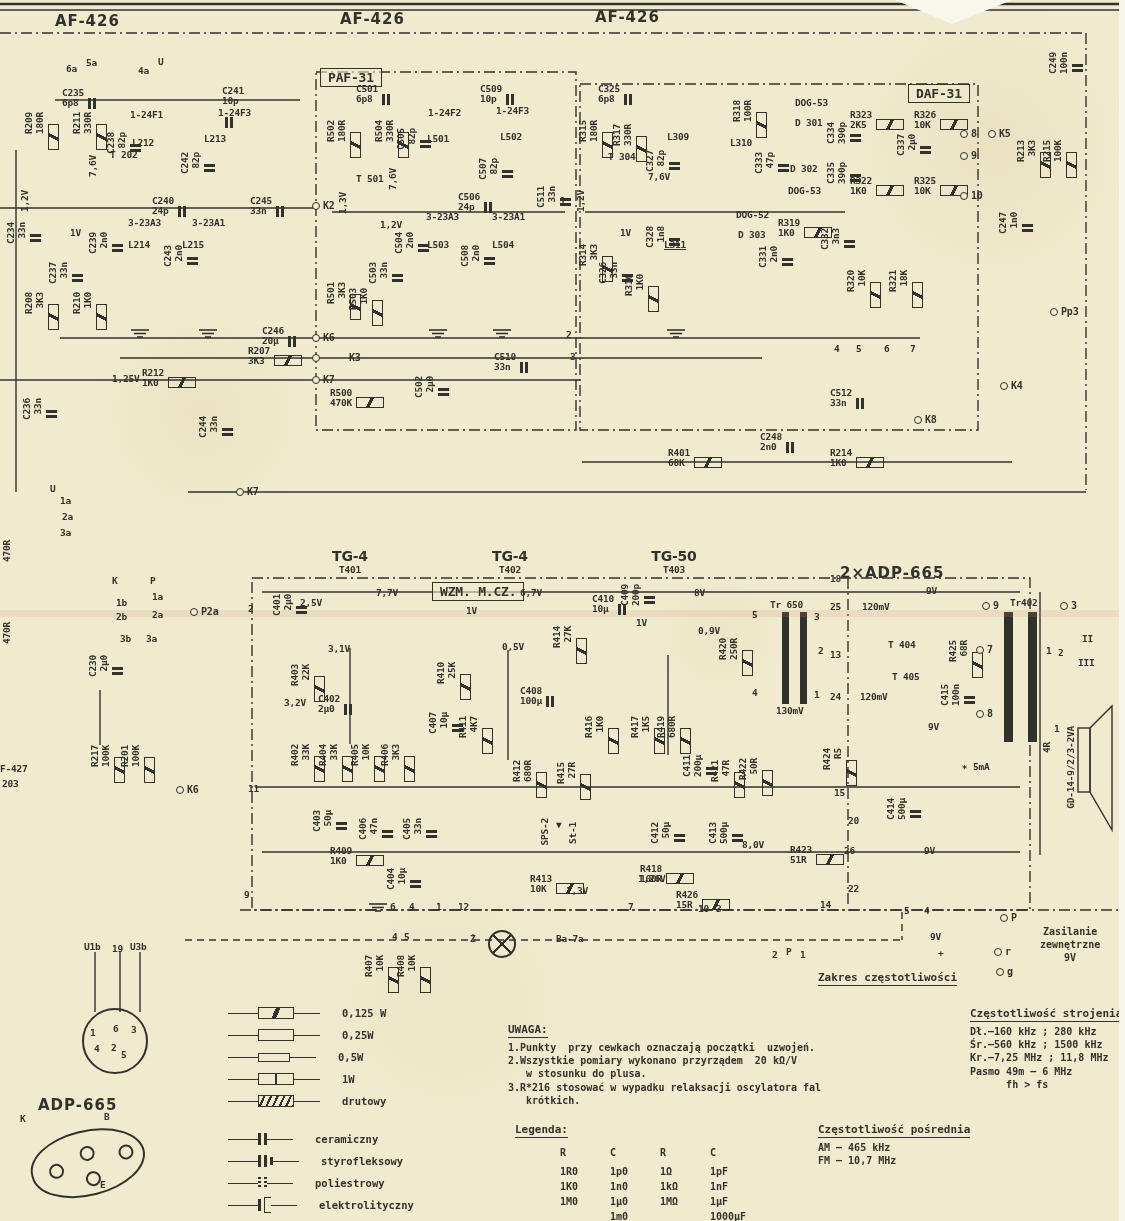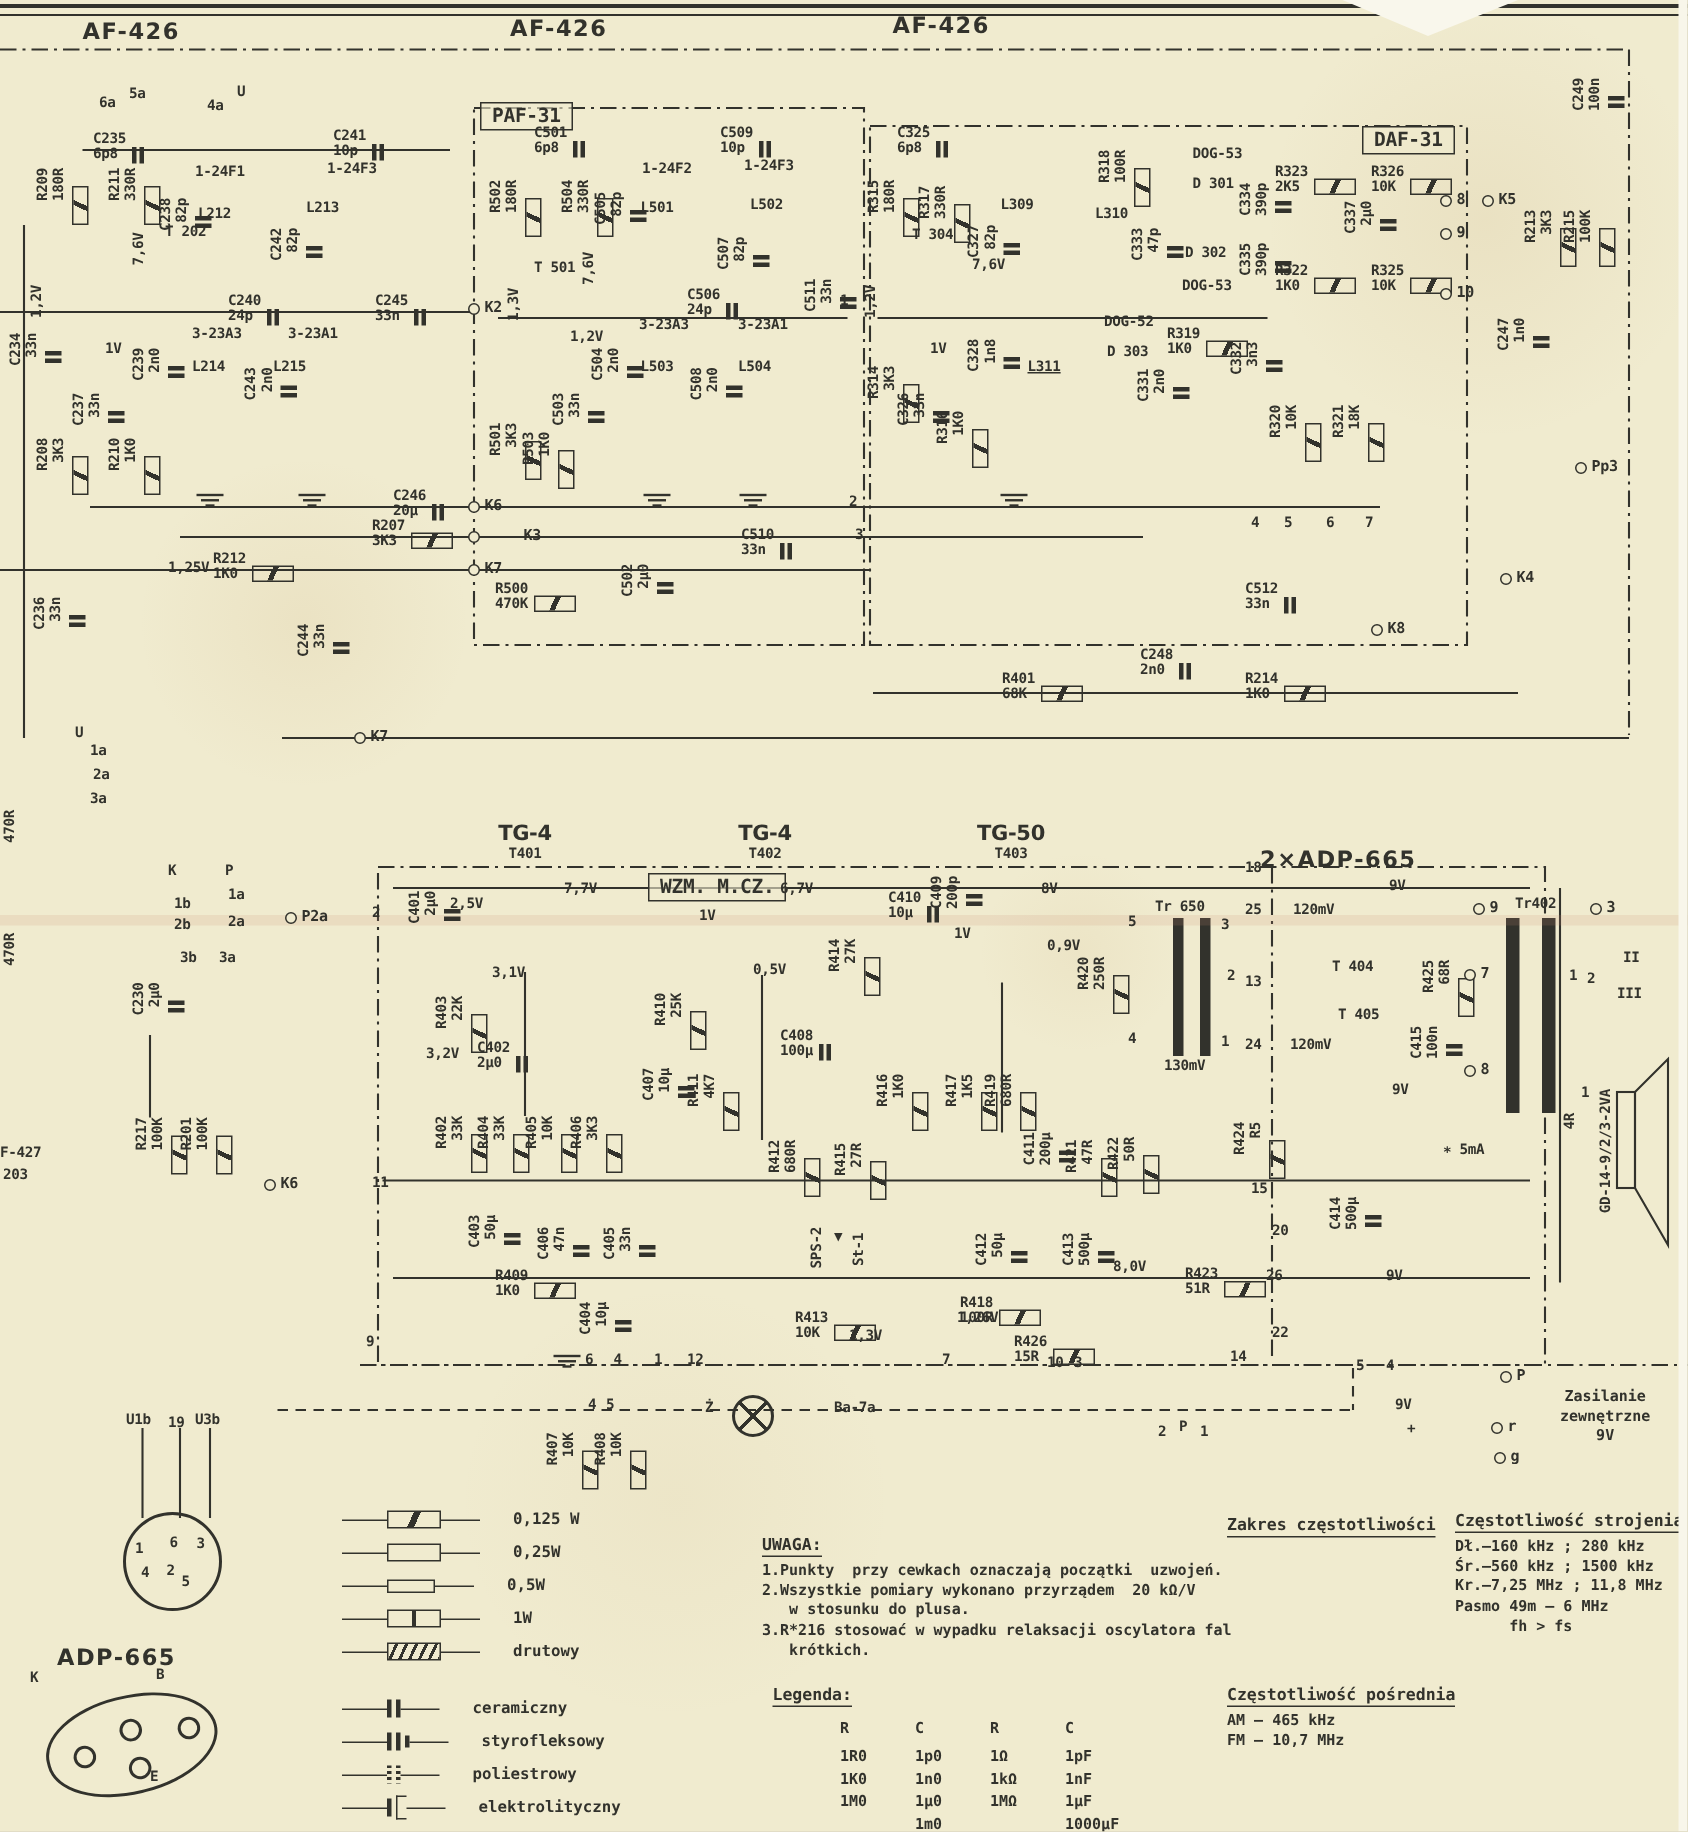--- a/index.html
+++ b/index.html
@@ -136,21 +136,21 @@
       <div class="it C" style="left: 62px; top: 88px;">
         <div class="hstack">
           <div class="">C235</div>
           <div class="">6p8</div>
         </div>
         <div class="cbh">
           <i></i>
           <i></i>
         </div>
       </div>
-      <div class="it C" style="left: 222px; top: 86px;">
+      <div class="it C" style="left: 222px; top: 86px; flex-direction: column;">
         <div class="hstack">
           <div class="">C241</div>
           <div class="">10p</div>
         </div>
         <div class="cbh">
           <i></i>
           <i></i>
         </div>
       </div>
       <div class="it R" style="left: 24px; top: 112px;">
@@ -540,21 +540,21 @@
       <div class="it txt lblt vt" style="left: 576px; top: 190px;">1,2V</div>
       <div class="it txt lblt" style="left: 620px; top: 228px;">1V</div>
       <div class="it C" style="left: 645px; top: 226px;">
         <div class="vt">C328</div>
         <div class="vt">1n8</div>
         <div class="cbv">
           <i></i>
           <i></i>
         </div>
       </div>
-      <div class="it L" style="left: 683px; top: 240px; text-decoration: underline;">
+      <div class="it L" style="left: 662px; top: 240px; text-decoration: underline;">
         <div class="coil-l">L311</div>
       </div>
       <div class="it txt lblt" style="left: 736px; top: 210px;">DOG-52</div>
       <div class="it txt lblt" style="left: 738px; top: 230px;">D 303</div>
       <div class="it C" style="left: 758px; top: 246px;">
         <div class="vt">C331</div>
         <div class="vt">2n0</div>
         <div class="cbv">
           <i></i>
           <i></i>
@@ -1182,21 +1182,21 @@
     <div class="bt">UWAGA:</div>
     <div id="uwaga-lines">
         <div class="nline">1.Punkty  przy cewkach oznaczają początki  uzwojeń.</div>
         <div class="nline">2.Wszystkie pomiary wykonano przyrządem  20 kΩ/V</div>
         <div class="nline">   w stosunku do plusa.</div>
         <div class="nline">3.R*216 stosować w wypadku relaksacji oscylatora fal</div>
         <div class="nline">   krótkich.</div>
       </div>
   </div>
 
-  <div class="noteblock" style="left:818px;top:1005px">
+  <div class="noteblock" style="left:818px;top:966px">
     <div class="bt">Zakres częstotliwości</div>
   </div>
 
   <div class="noteblock" style="left:818px;top:1118px">
     <div class="bt">Częstotliwość  pośrednia</div>
     <div id="if-lines" class="fr"><div class="nline">AM – 465 kHz</div><div class="nline">FM – 10,7 MHz</div></div>
   </div>
 
   <div class="noteblock" style="left:970px;top:1002px">
     <div class="bt">Częstotliwość  strojenia</div>

